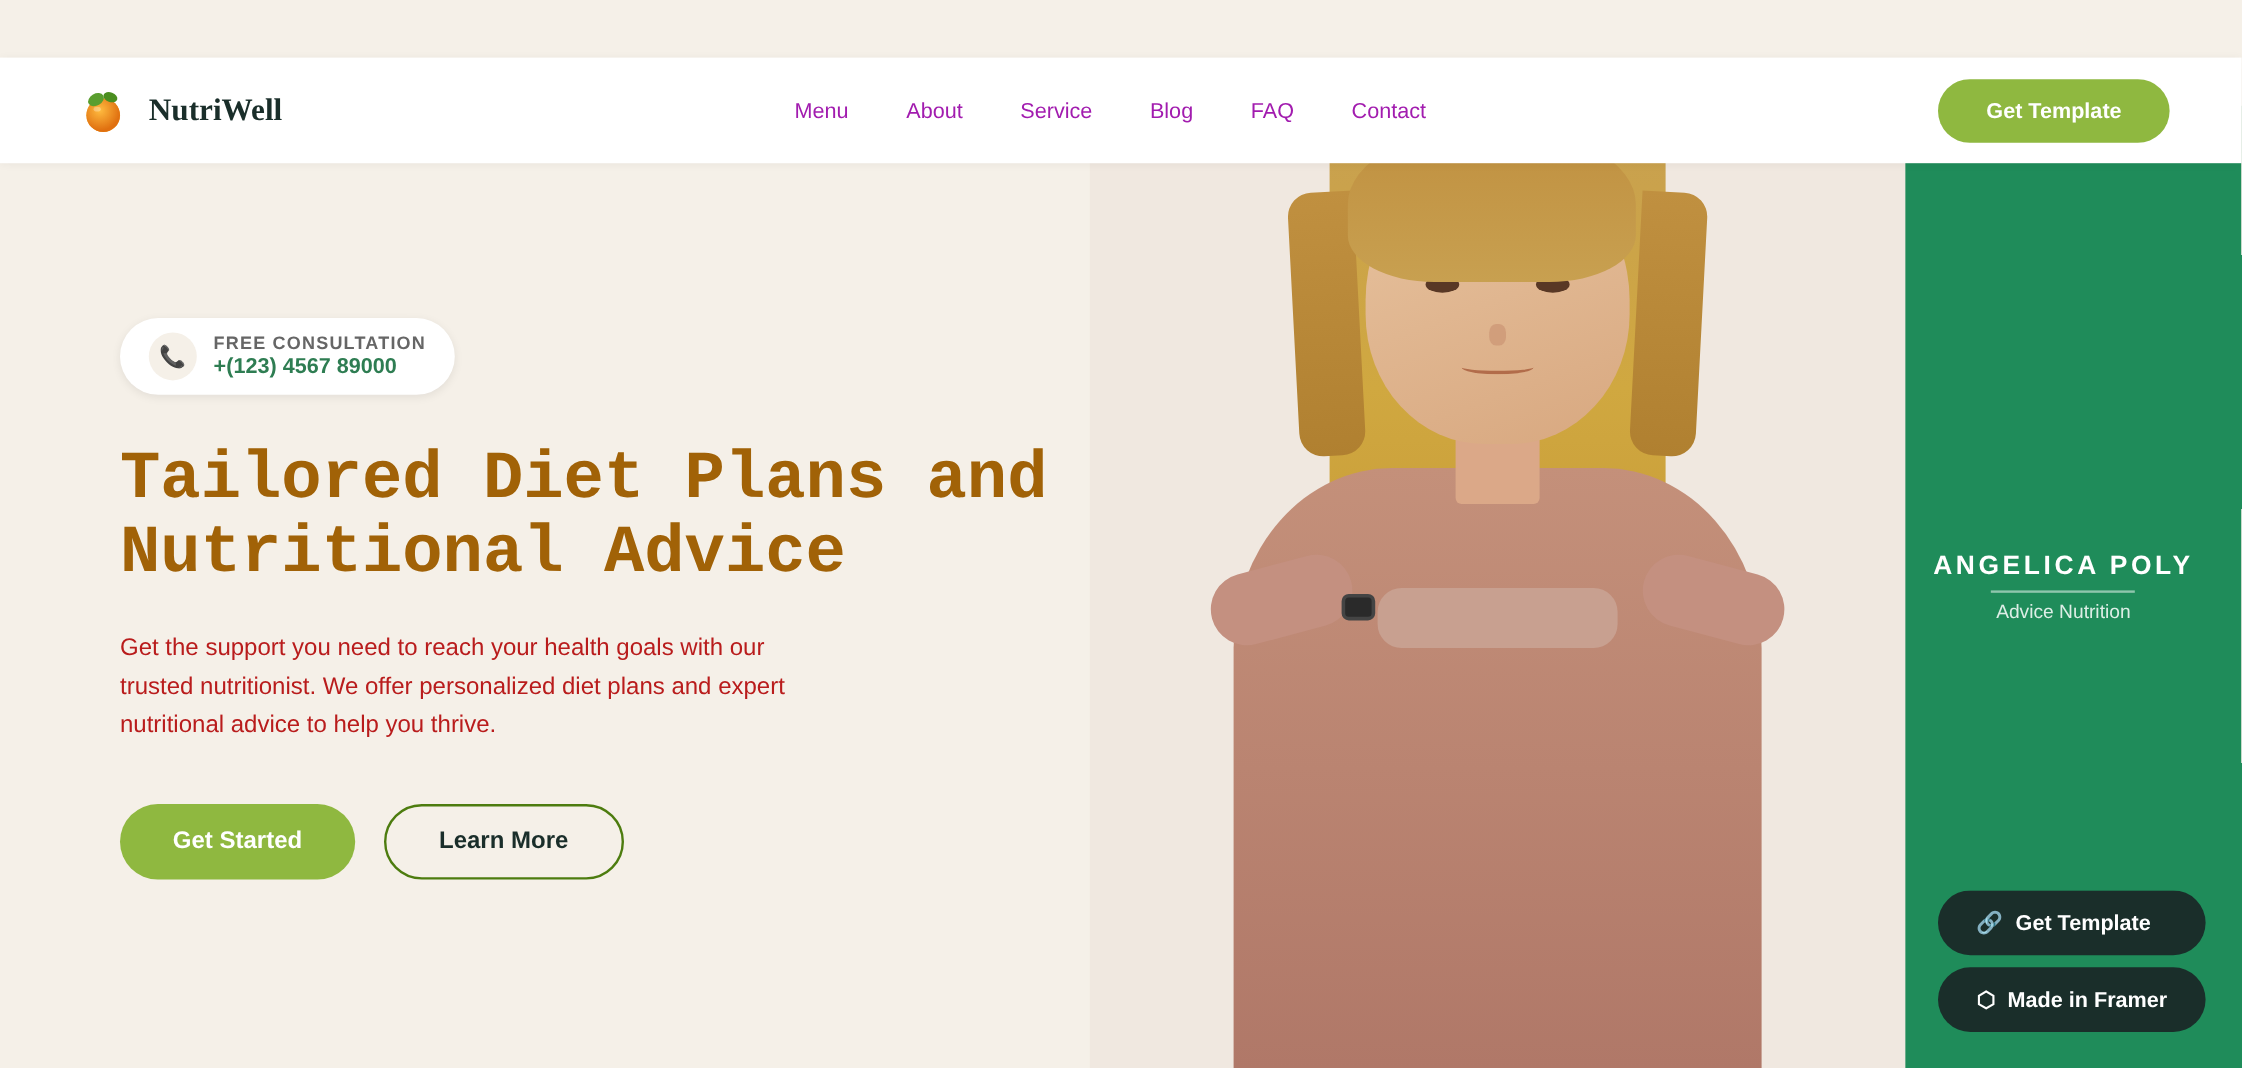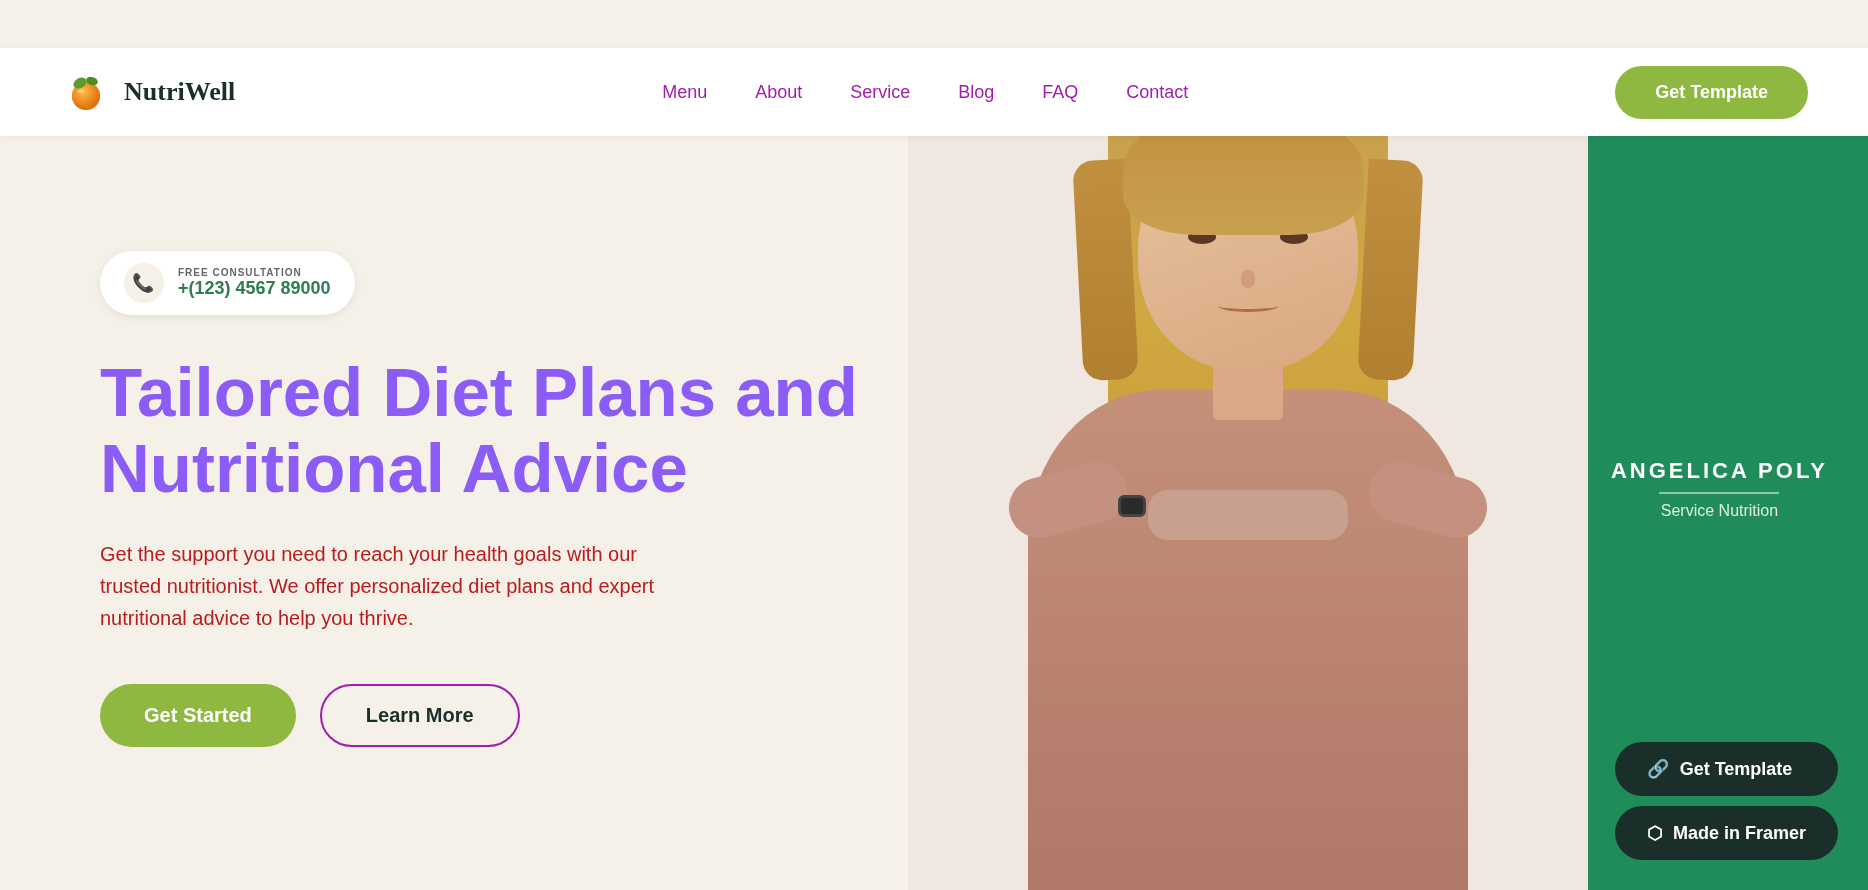--- a/index.html
+++ b/index.html
@@ -107,39 +107,39 @@
       display: flex;
       align-items: center;
       justify-content: center;
       font-size: 18px;
     }
     .consultation-text {
       display: flex;
       flex-direction: column;
     }
     .consultation-label {
-      font-size: 10px;
+      font-size: 15px;
       color: #666;
       font-family: Arial, sans-serif;
       text-transform: uppercase;
       letter-spacing: 1px;
       font-weight: 600;
     }
     .consultation-phone {
       font-size: 18px;
       color: #2e7d52;
       font-weight: 700;
       font-family: Arial, sans-serif;
     }
     .hero-title {
-      font-size: 69px;
+      font-size: 56px;
       font-weight: 800;
-      color: #8b5cf6;
+      color: #a16207;
       line-height: 1.1;
-      font-family: Liberation Sans, sans-serif;
+      font-family: Liberation Mono, monospace;
       margin-bottom: 32px;
     }
     .hero-subtitle {
       font-size: 20px;
       color: #b91c1c;
       line-height: 1.6;
       font-family: Arial, sans-serif;
       max-width: 600px;
       margin-bottom: 50px;
     }
@@ -155,21 +155,21 @@
       border-radius: 50px;
       padding: 20px 44px;
       font-size: 20px;
       font-family: Arial, sans-serif;
       font-weight: 600;
       cursor: pointer;
     }
     .btn-learn-more {
       background: transparent;
       color: #1a2e2a;
-      border: 2px solid #a21caf;
+      border: 2px solid #4d7c0f;
       border-radius: 50px;
       padding: 18px 44px;
       font-size: 20px;
       font-family: Arial, sans-serif;
       font-weight: 600;
       cursor: pointer;
     }
 
     
     .hero-right {
@@ -375,21 +375,21 @@
 
             <div style="position:absolute;top:100px;left:50%;transform:translateX(-50%);width:200px;height:50px;background:#c8a090;border-radius:20px;z-index:3;"></div>
           </div>
         </div>
       </div>
     </div>
 
     <div class="name-card">
       <div class="name-card-name">ANGELICA POLY</div>
       <div class="name-card-divider"></div>
-      <div class="name-card-title">Service Nutrition</div>
+      <div class="name-card-title">Advice Nutrition</div>
     </div>
   </div>
 
 </section>
 
 <div class="bottom-get-template">
   <button class="btn-bottom-template">
     <span>🔗</span>
     <span>Get Template</span>
   </button>

